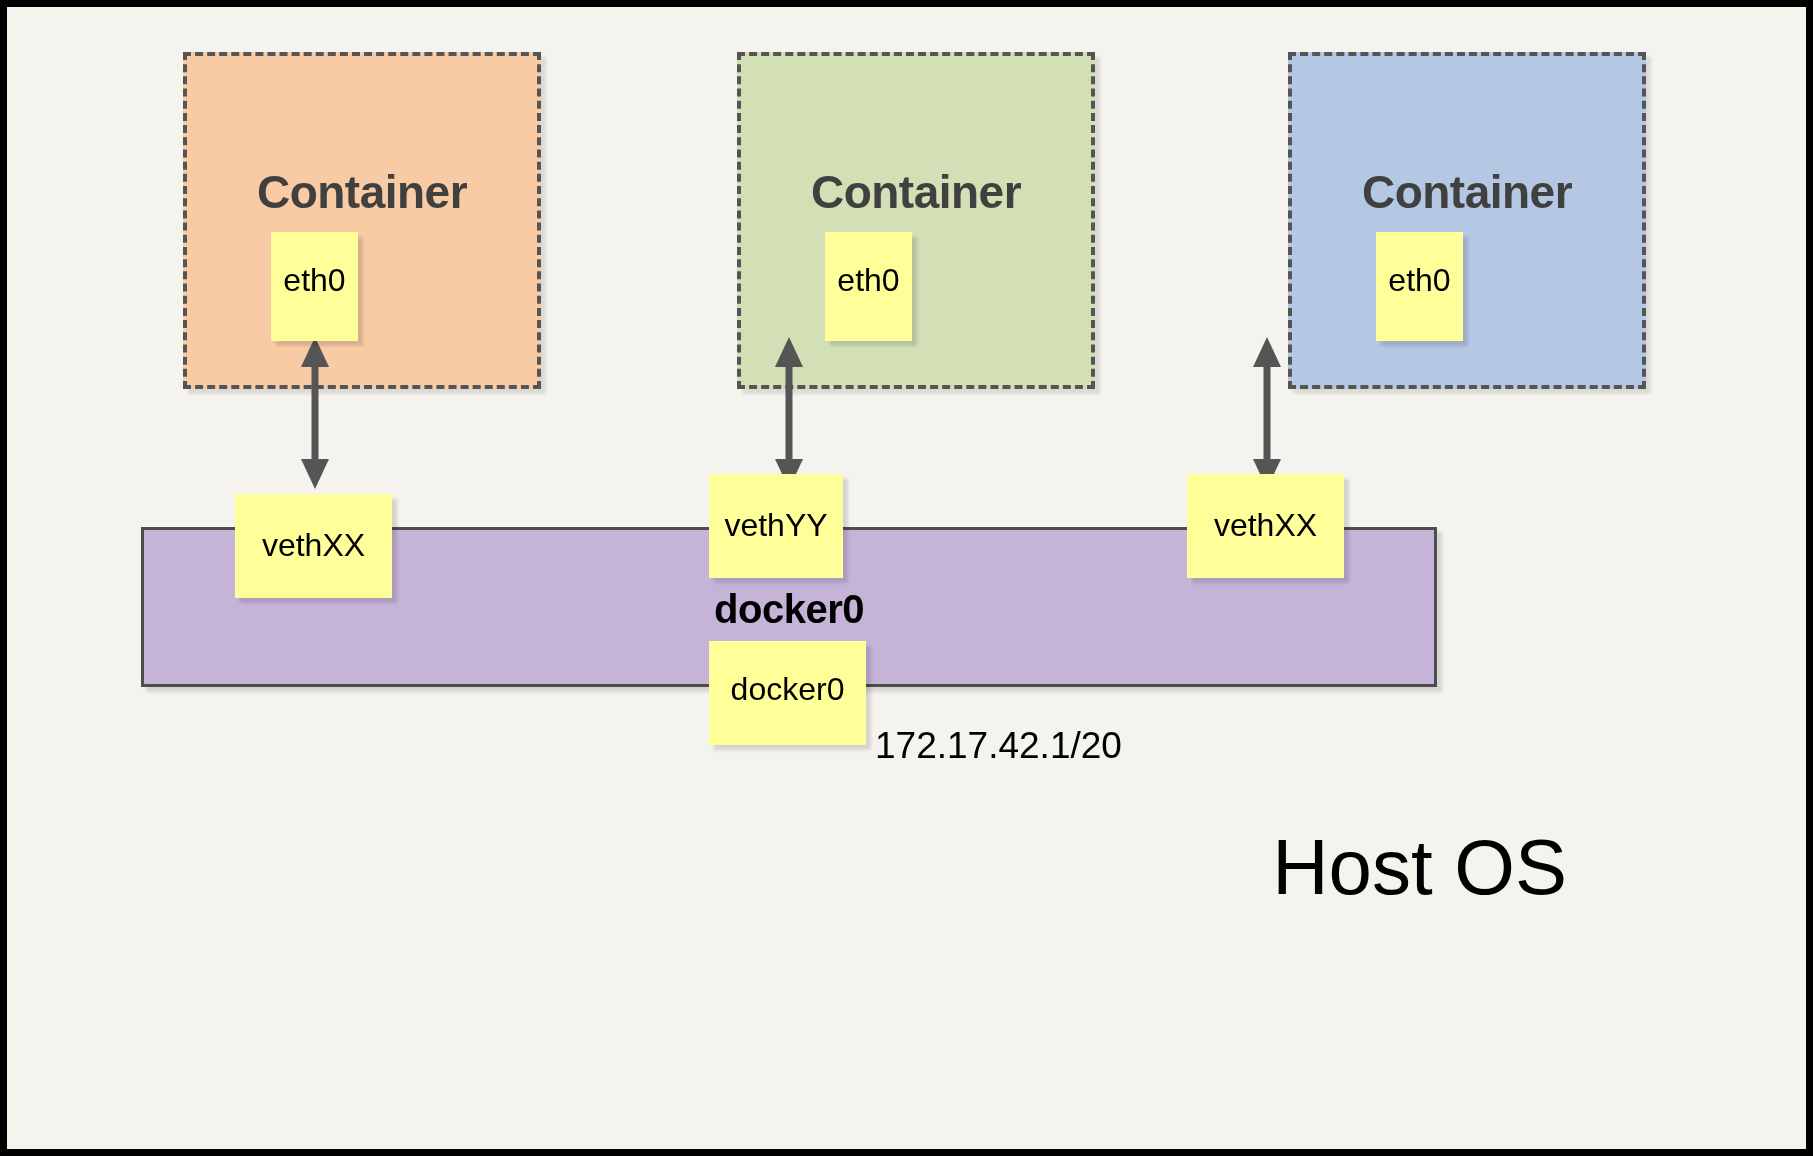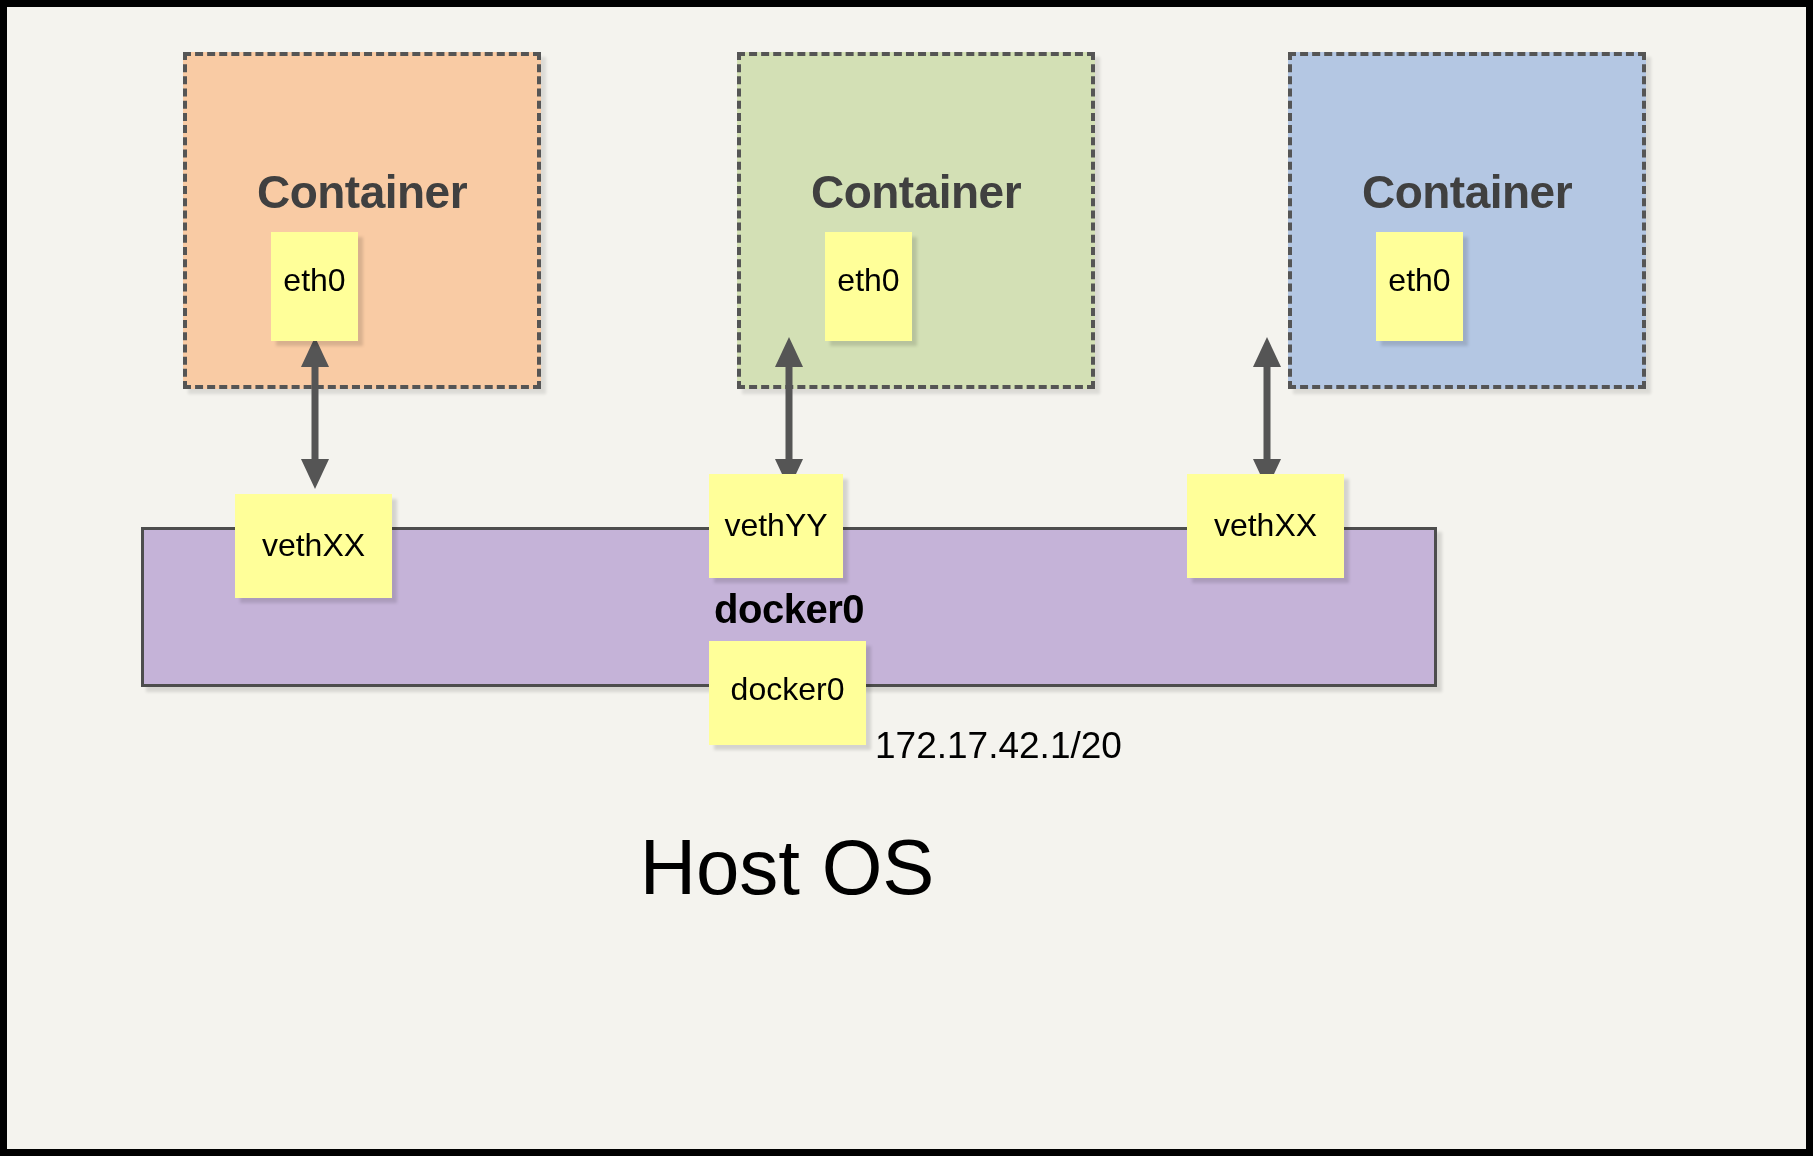--- a/index.html
+++ b/index.html
@@ -110,21 +110,21 @@
     font-size: 37px;
     color: #000000;
     white-space: nowrap;
     z-index: 6;
   }
 
   #host-os-label {
     position: absolute;
     left: 0;
     right: 0;
-    text-align: center;
+    text-align: right;
     font-size: 78px;
     color: #000000;
     white-space: nowrap;
   }
 </style>
 </head>
 <body>
 
 <div id="canvas">
   <div id="stage">

